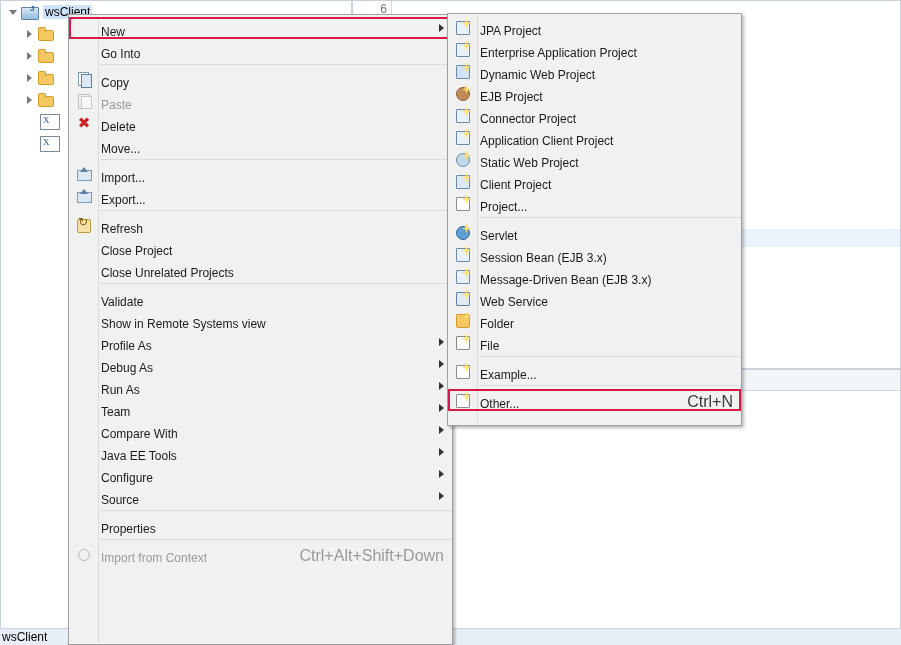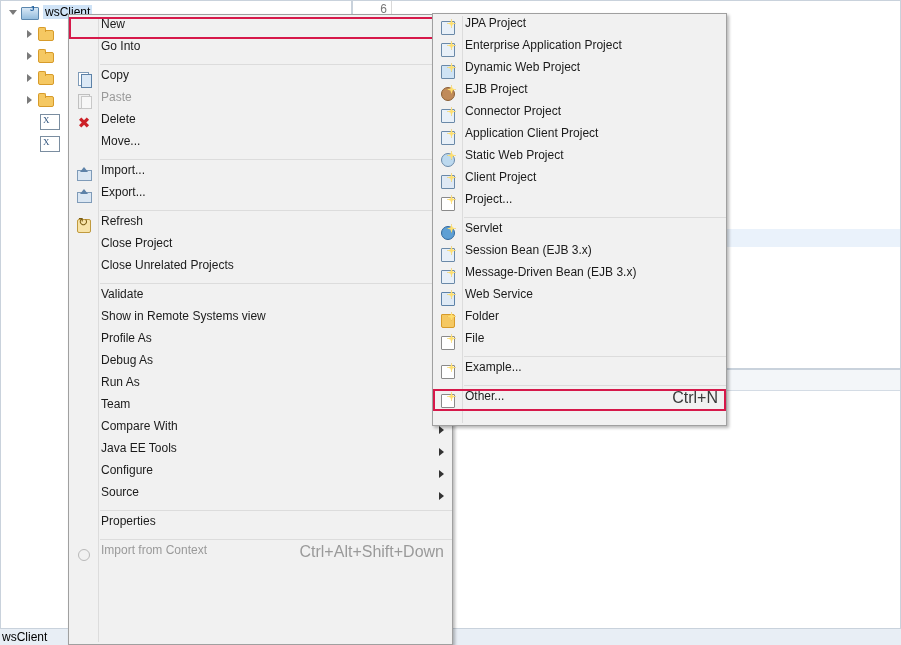--- a/index.html
+++ b/index.html
@@ -74,26 +74,26 @@
 
   .statusbar{position:absolute;left:0;bottom:0;width:901px;height:16px;background:#e8eef5;}
   .statusbar-text{position:absolute;left:2px;top:1px;font-size:12px;color:#000;}
 
   
   .menu{
     position:absolute;background:#f1f1f1;border:1px solid #a0a0a0;
     box-shadow:2px 2px 3px rgba(0,0,0,.28);box-sizing:border-box;
   }
   #ctx-menu{left:68px;top:14px;width:385px;height:631px;}
-  #new-submenu{left:432px;top:13px;width:295px;height:413px;}
+  #new-submenu{left:447px;top:13px;width:295px;height:413px;}
   .menu-strip{position:absolute;left:0;top:0;bottom:0;width:30px;}
   .menu-strip:after{content:"";position:absolute;right:0;top:2px;bottom:2px;width:1px;background:#dcdcdc;}
   .menu-list{position:relative;padding:2px 0;}
   .mi{
-    position:relative;height:22px;display:flex;align-items:flex-start;
+    position:relative;height:22px;display:flex;align-items:flex-end;
     padding-left:32px;padding-right:8px;font-size:12px;color:#1b1b1b;white-space:nowrap;
   }
   .mi.disabled{color:#9a9a9a;}
   .mi .mi-icon{position:absolute;left:6px;top:3px;width:18px;height:16px;}
   .mi .mi-label{flex:1;}
   .mi .mi-accel{color:#3a3a3a;font-size:16px;padding-left:20px;}
   .mi.disabled .mi-accel{color:#9a9a9a;}
   .mi .sub-arrow{position:absolute;right:8px;top:7px;width:0;height:0;
     border-left:5px solid #333;border-top:4px solid transparent;border-bottom:4px solid transparent;}
   .sep{height:1px;margin:3px 0 3px 31px;background:#dcdcdc;}

